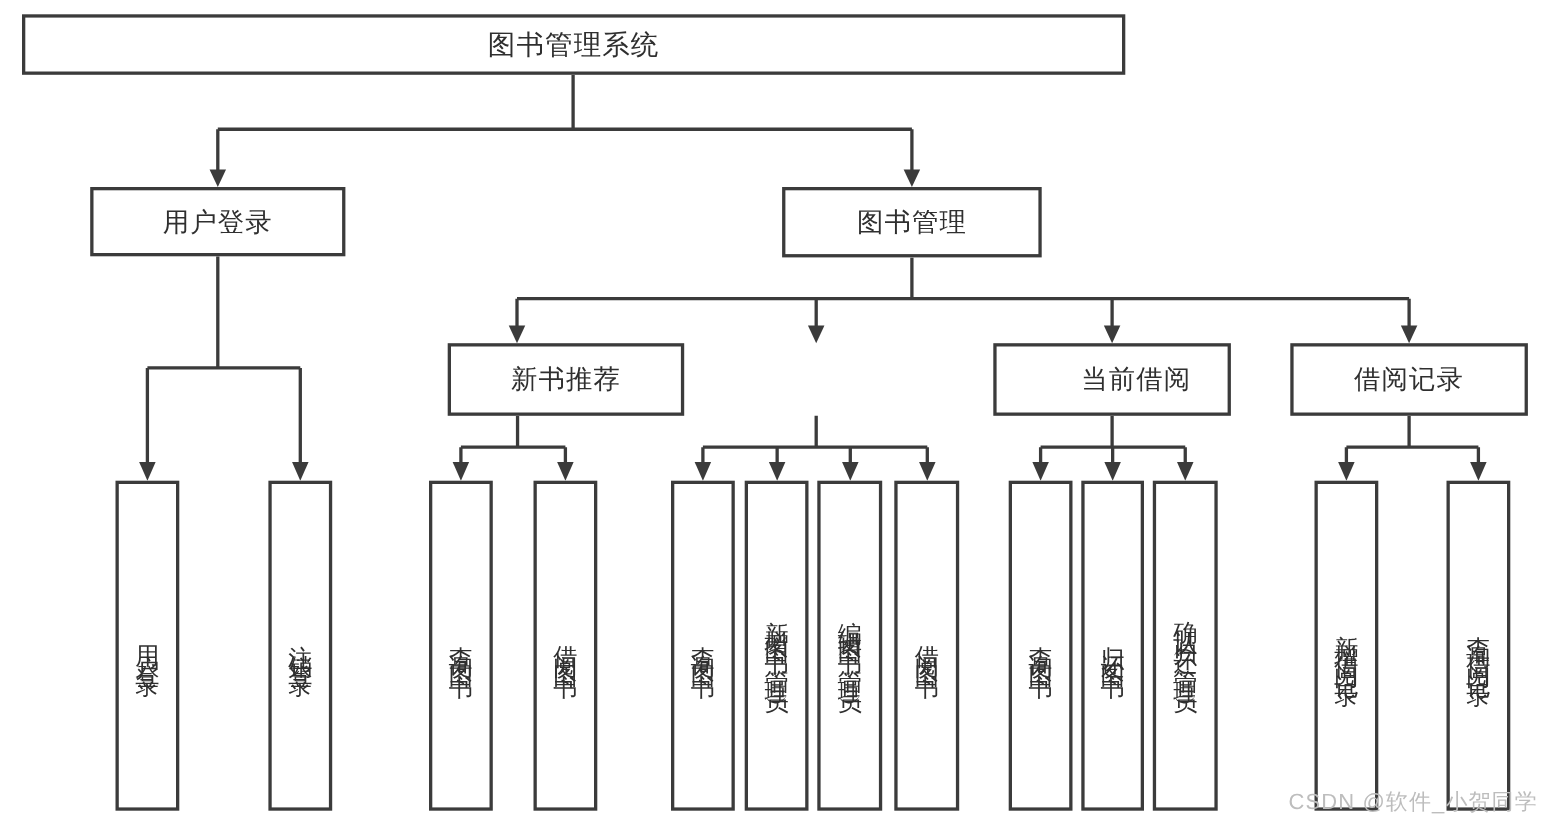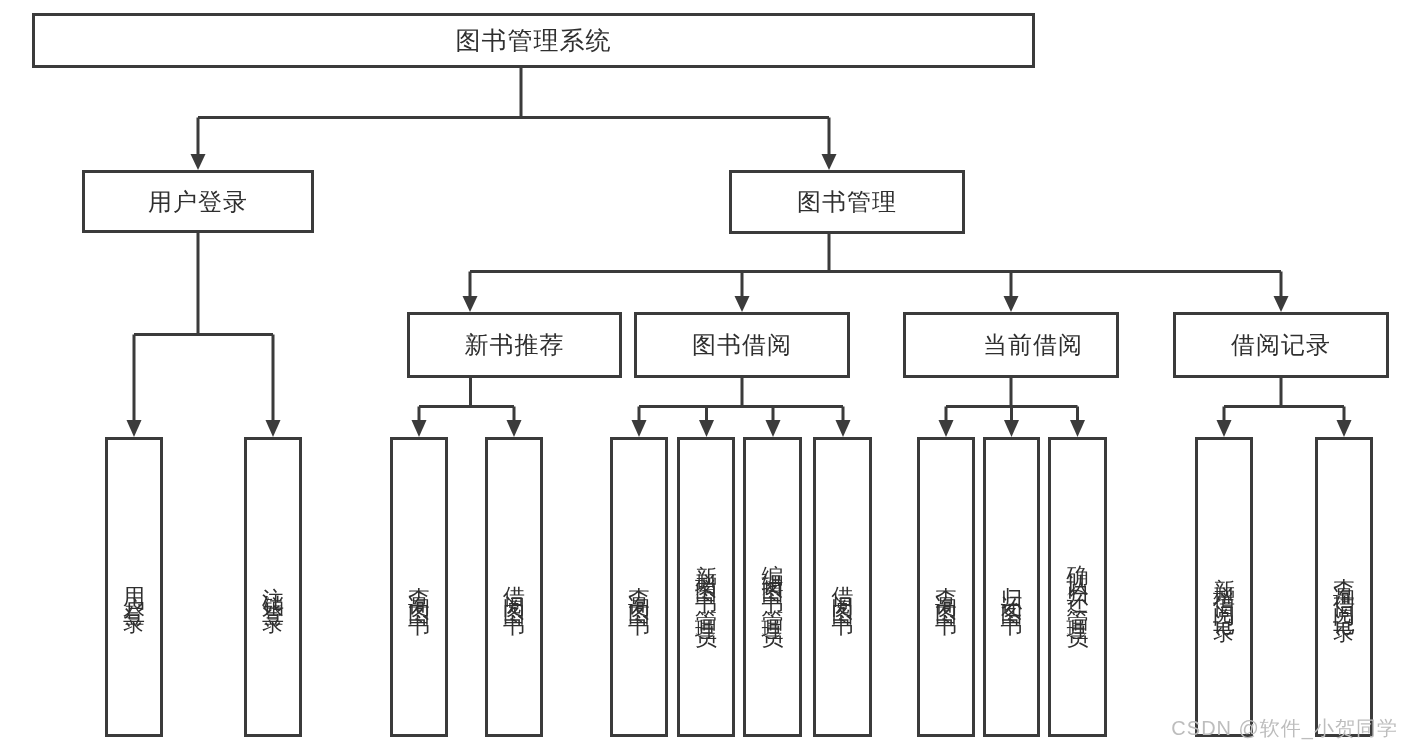--- a/index.html
+++ b/index.html
@@ -34,24 +34,24 @@
   .vbox {
     writing-mode: vertical-rl;
     text-orientation: mixed;
     font-size: 22px;
     letter-spacing: 9px;
     top: 437px;
     height: 300px;
     line-height: 1;
   }
   
-  .root { left: 20px; top: 13px; width: 1003px; height: 55px; margin-left: 12px; }
+  .root { left: 20px; top: 13px; width: 1003px; height: 55px; }
   
   .n-user  { left: 82px;  top: 170px; width: 232px; height: 63px; }
-  .n-mgmt  { left: 711px; top: 170px; width: 236px; height: 64px; margin-left: 18px; }
+  .n-mgmt  { left: 711px; top: 170px; width: 236px; height: 64px; }
   
   .n-newbook { left: 363px;  top: 312px; width: 215px; height: 66px; margin-left: 44px; }
   .n-borrow  { left: 634px;  top: 312px; width: 216px; height: 66px; }
   .n-current { left: 903px;  top: 312px; width: 216px; height: 66px; padding-left: 44px; }
   .n-records { left: 1173px; top: 312px; width: 216px; height: 66px; }
   
   .b1  { left: 105px;  width: 58px; }
   .b2  { left: 244px;  width: 58px; }
   .b3  { left: 390px;  width: 58px; }
   .b4  { left: 485px;  width: 58px; }
@@ -114,21 +114,20 @@
     <polygon points="1216.5,420 1231.5,420 1224,437"></polygon>
     <polygon points="1336.5,420 1351.5,420 1344,437"></polygon>
   </svg>
 
   <div class="hbox root">图书管理系统</div>
 
   <div class="hbox n-user">用户登录</div>
   <div class="hbox n-mgmt">图书管理</div>
 
   <div class="hbox n-newbook">新书推荐</div>
-  <div class="hbox n-borrow">图书借阅</div>
   <div class="hbox n-current">当前借阅</div>
   <div class="hbox n-records">借阅记录</div>
 
   <div class="vbox b1">用户登录</div>
   <div class="vbox b2">注销登录</div>
   <div class="vbox b3">查询图书</div>
   <div class="vbox b4">借阅图书</div>
   <div class="vbox b5">查询图书</div>
   <div class="vbox b6">新增图书（管理员）</div>
   <div class="vbox b7">编辑图书（管理员）</div>

